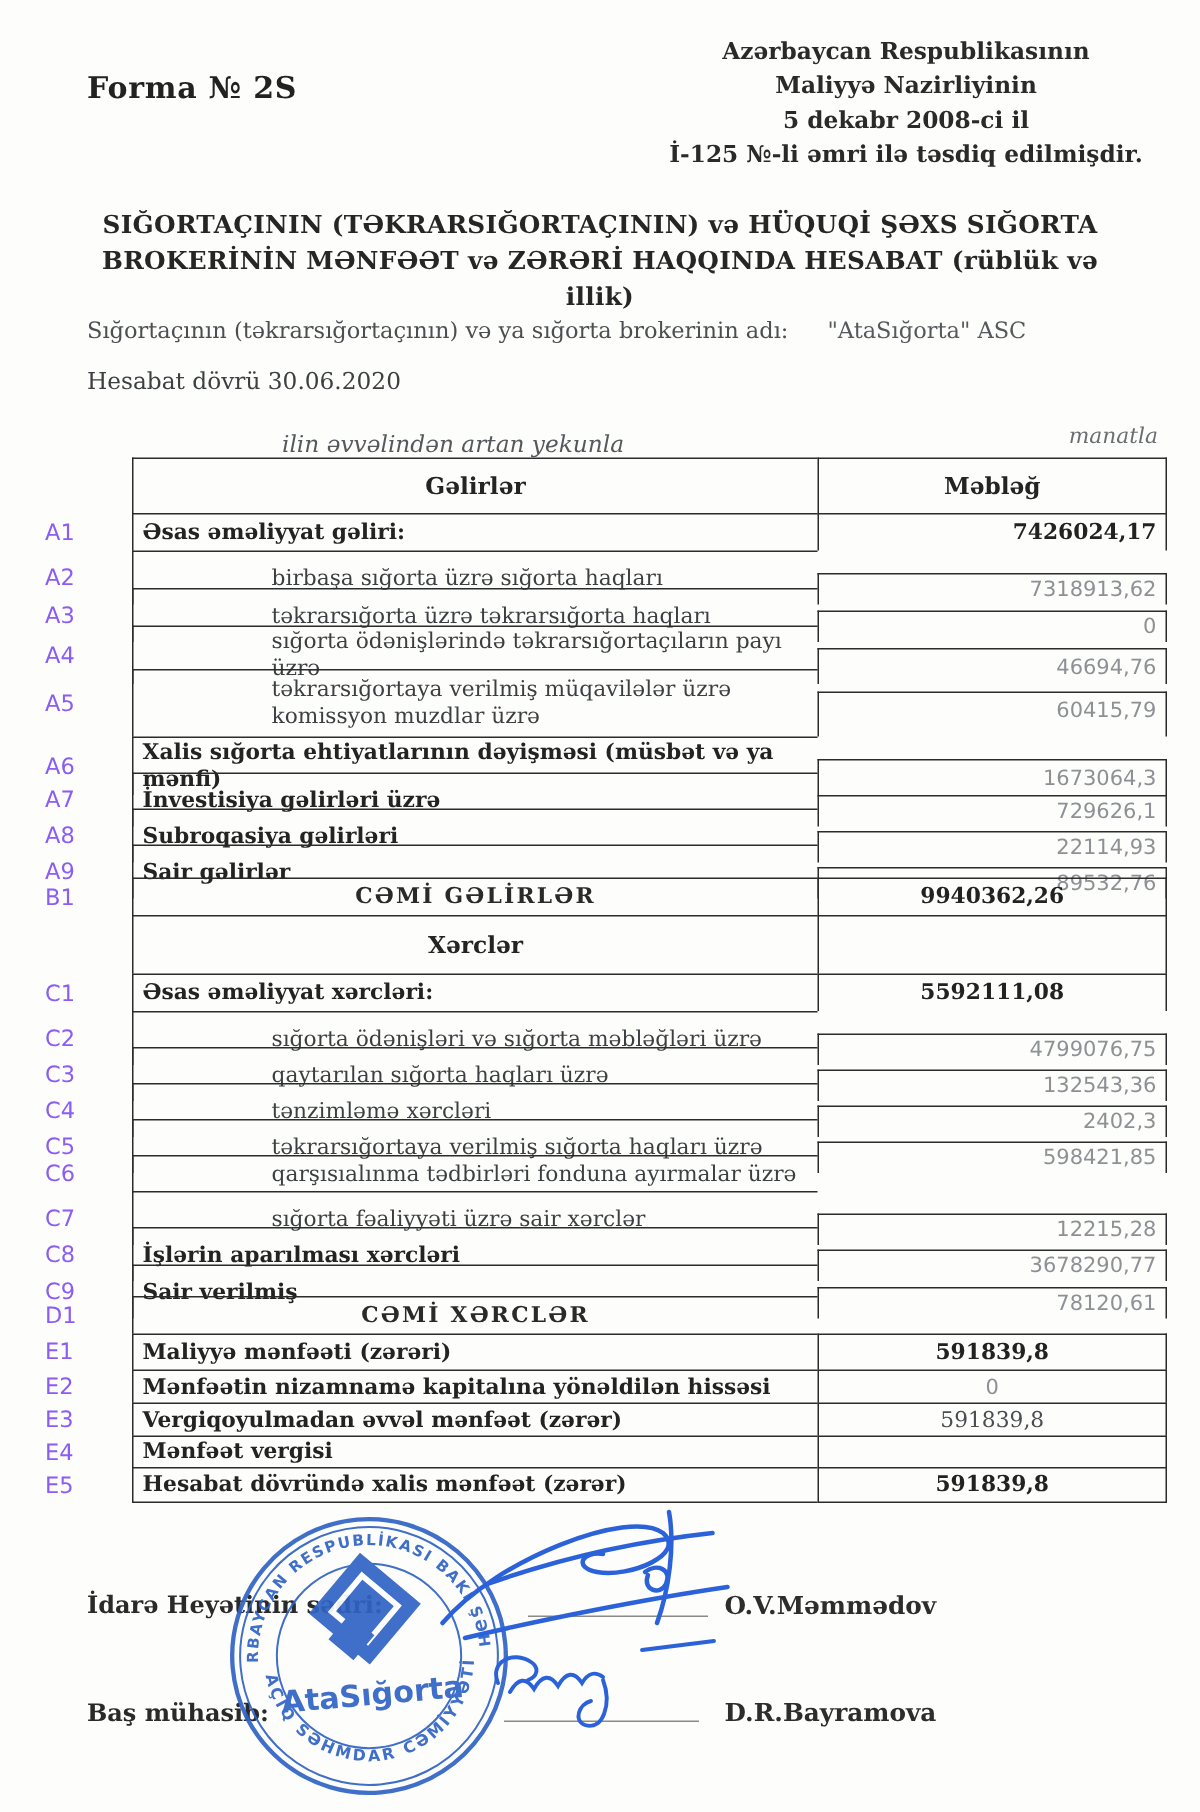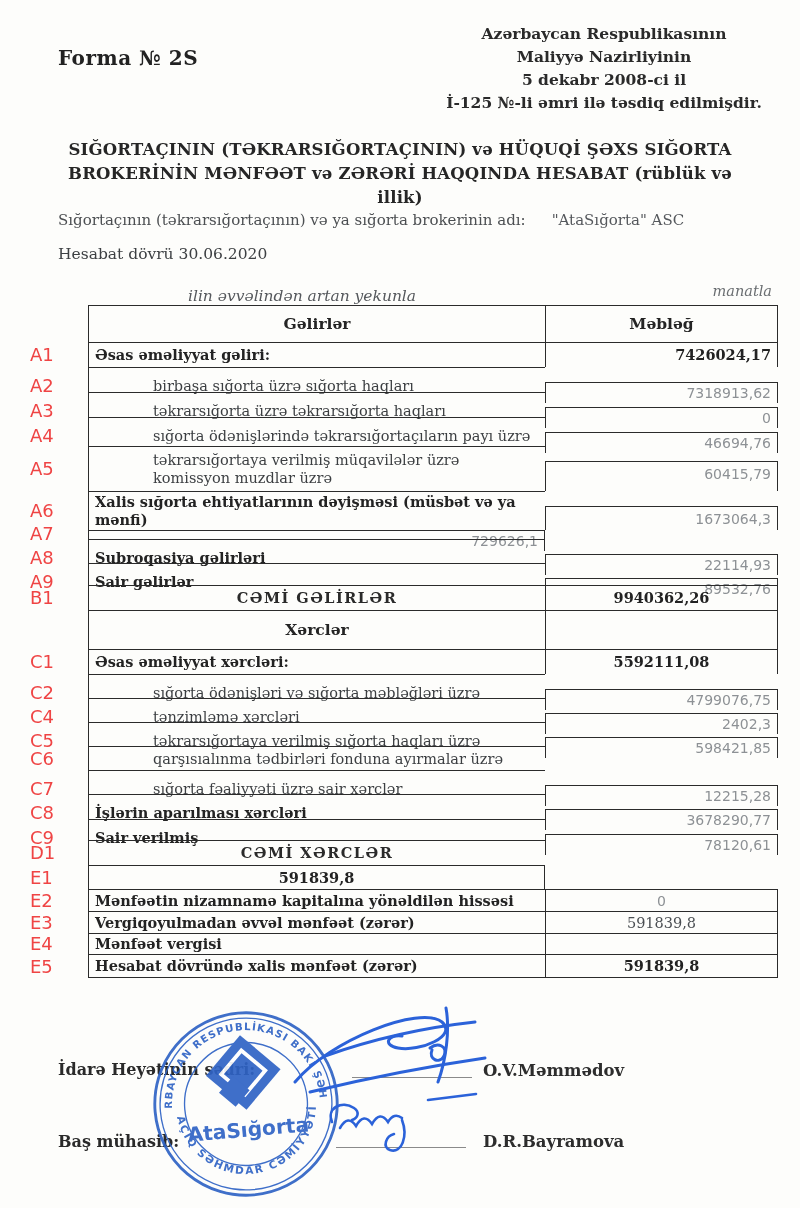--- a/index.html
+++ b/index.html
@@ -18,32 +18,32 @@
          font-size:16.5px;line-height:24px;color:#262626;letter-spacing:.2px;}
   .insurer{left:58px;top:211px;font-size:15px;color:#4c4f52;}
   .insurer .name{margin-left:26px;color:#55585c;}
   .period{left:58px;top:245px;font-size:15.5px;color:#3d4043;}
   .cumnote{left:188px;top:271px;font-size:15.5px;font-style:italic;color:#55585c;margin-top:16px;}
   .manat{right:28px;top:283px;font-size:14.5px;font-style:italic;color:#6a6e71;}
 
   
   .tablewrap{left:30px;top:305px;width:748px;}
   .trow{display:grid;grid-template-columns:58px 457px 233px;}
-  .code{font-family:"DejaVu Sans","Liberation Sans",sans-serif;color:#ef4444;
-        font-size:18px;display:flex;align-items:center;padding-left:0px;}
+  .code{font-family:"DejaVu Sans","Liberation Sans",sans-serif;color:#8b5cf6;
+        font-size:15px;display:flex;align-items:center;padding-left:0px;}
   .cell{border-left:1.6px solid #2b2b2b;border-top:1.6px solid #2b2b2b;
         display:flex;align-items:center;font-size:14.5px;line-height:18px;
         padding:1px 6px;box-sizing:border-box;}
   .trow:last-child .cell{border-bottom:1.6px solid #2b2b2b;}
   .cell.last{border-right:1.6px solid #2b2b2b;}
   
   .th{font-weight:bold;font-size:15.5px;justify-content:center;color:#242424;text-align:right;}
   
   .lb-bold{font-weight:bold;color:#232323;}
-  .lb-sub{padding-left:64px;color:#3c3f42;}
+  .lb-sub{padding-left:92px;color:#3c3f42;}
   .lb-total{font-weight:bold;justify-content:center;letter-spacing:1.5px;color:#2a2a2a;}
   .lb-section{font-weight:bold;justify-content:center;font-size:15.5px;color:#242424;}
   
   .v-bold-right{font-weight:bold;justify-content:flex-end;color:#222;}
   .v-gray-right{justify-content:flex-end;color:#8d9195;
       font-family:"DejaVu Sans","Liberation Sans",sans-serif;font-size:14px;margin-top:15px;}
   .v-top{align-items:flex-start;padding-top:3px;}
   .v-bold-center{font-weight:bold;justify-content:center;color:#222;}
   .v-center{justify-content:center;color:#4a4e52;}
   .v-center-gray{justify-content:center;color:#8d9195;
@@ -122,20 +122,21 @@
       <div class="cell lb-sub">təkrarsığortaya verilmiş müqavilələr üzrə komissyon muzdlar üzrə</div>
       <div class="cell v-gray-right v-top last">60415,79</div>
     </div>
     <div class="trow" style="height: 24px;">
       <div class="code">A6</div>
       <div class="cell lb-bold">Xalis sığorta ehtiyatlarının dəyişməsi (müsbət və ya mənfi)</div>
       <div class="cell v-gray-right last">1673064,3</div>
     </div>
     <div class="trow" style="height: 24px;">
       <div class="code">A7</div>
+      <div class="cell lb-bold">İnvestisiya gəlirləri üzrə</div>
       <div class="cell v-gray-right last">729626,1</div>
     </div>
     <div class="trow" style="height: 24px;">
       <div class="code">A8</div>
       <div class="cell lb-bold">Subroqasiya gəlirləri</div>
       <div class="cell v-gray-right last">22114,93</div>
     </div>
     <div class="trow" style="height: 22px;">
       <div class="code">A9</div>
       <div class="cell lb-bold">Sair gəlirlər</div>
@@ -155,20 +156,25 @@
       <div class="code">C1</div>
       <div class="cell lb-bold">Əsas əməliyyat xərcləri:</div>
       <div class="cell v-bold-center last">5592111,08</div>
     </div>
     <div class="trow" style="height: 24px;">
       <div class="code">C2</div>
       <div class="cell lb-sub">sığorta ödənişləri və sığorta məbləğləri üzrə</div>
       <div class="cell v-gray-right last">4799076,75</div>
     </div>
     <div class="trow" style="height: 24px;">
+      <div class="code">C3</div>
+      <div class="cell lb-sub">qaytarılan sığorta haqları üzrə</div>
+      <div class="cell v-gray-right last">132543,36</div>
+    </div>
+    <div class="trow" style="height: 24px;">
       <div class="code">C4</div>
       <div class="cell lb-sub">tənzimləmə xərcləri</div>
       <div class="cell v-gray-right last">2402,3</div>
     </div>
     <div class="trow" style="height: 24px;">
       <div class="code">C5</div>
       <div class="cell lb-sub">təkrarsığortaya verilmiş sığorta haqları üzrə</div>
       <div class="cell v-gray-right last">598421,85</div>
     </div>
     <div class="trow" style="height: 24px;">
@@ -189,20 +195,21 @@
       <div class="code">C9</div>
       <div class="cell lb-bold">Sair verilmiş</div>
       <div class="cell v-gray-right last">78120,61</div>
     </div>
     <div class="trow" style="height: 25px;">
       <div class="code">D1</div>
       <div class="cell lb-total">CƏMİ XƏRCLƏR</div>
     </div>
     <div class="trow" style="height: 24px;">
       <div class="code">E1</div>
+      <div class="cell lb-bold">Maliyyə mənfəəti (zərəri)</div>
       <div class="cell v-bold-center last">591839,8</div>
     </div>
     <div class="trow" style="height: 22px;">
       <div class="code">E2</div>
       <div class="cell lb-bold">Mənfəətin nizamnamə kapitalına yönəldilən hissəsi</div>
       <div class="cell v-center-gray last">0</div>
     </div>
     <div class="trow" style="height: 22px;">
       <div class="code">E3</div>
       <div class="cell lb-bold">Vergiqoyulmadan əvvəl mənfəət (zərər)</div>

